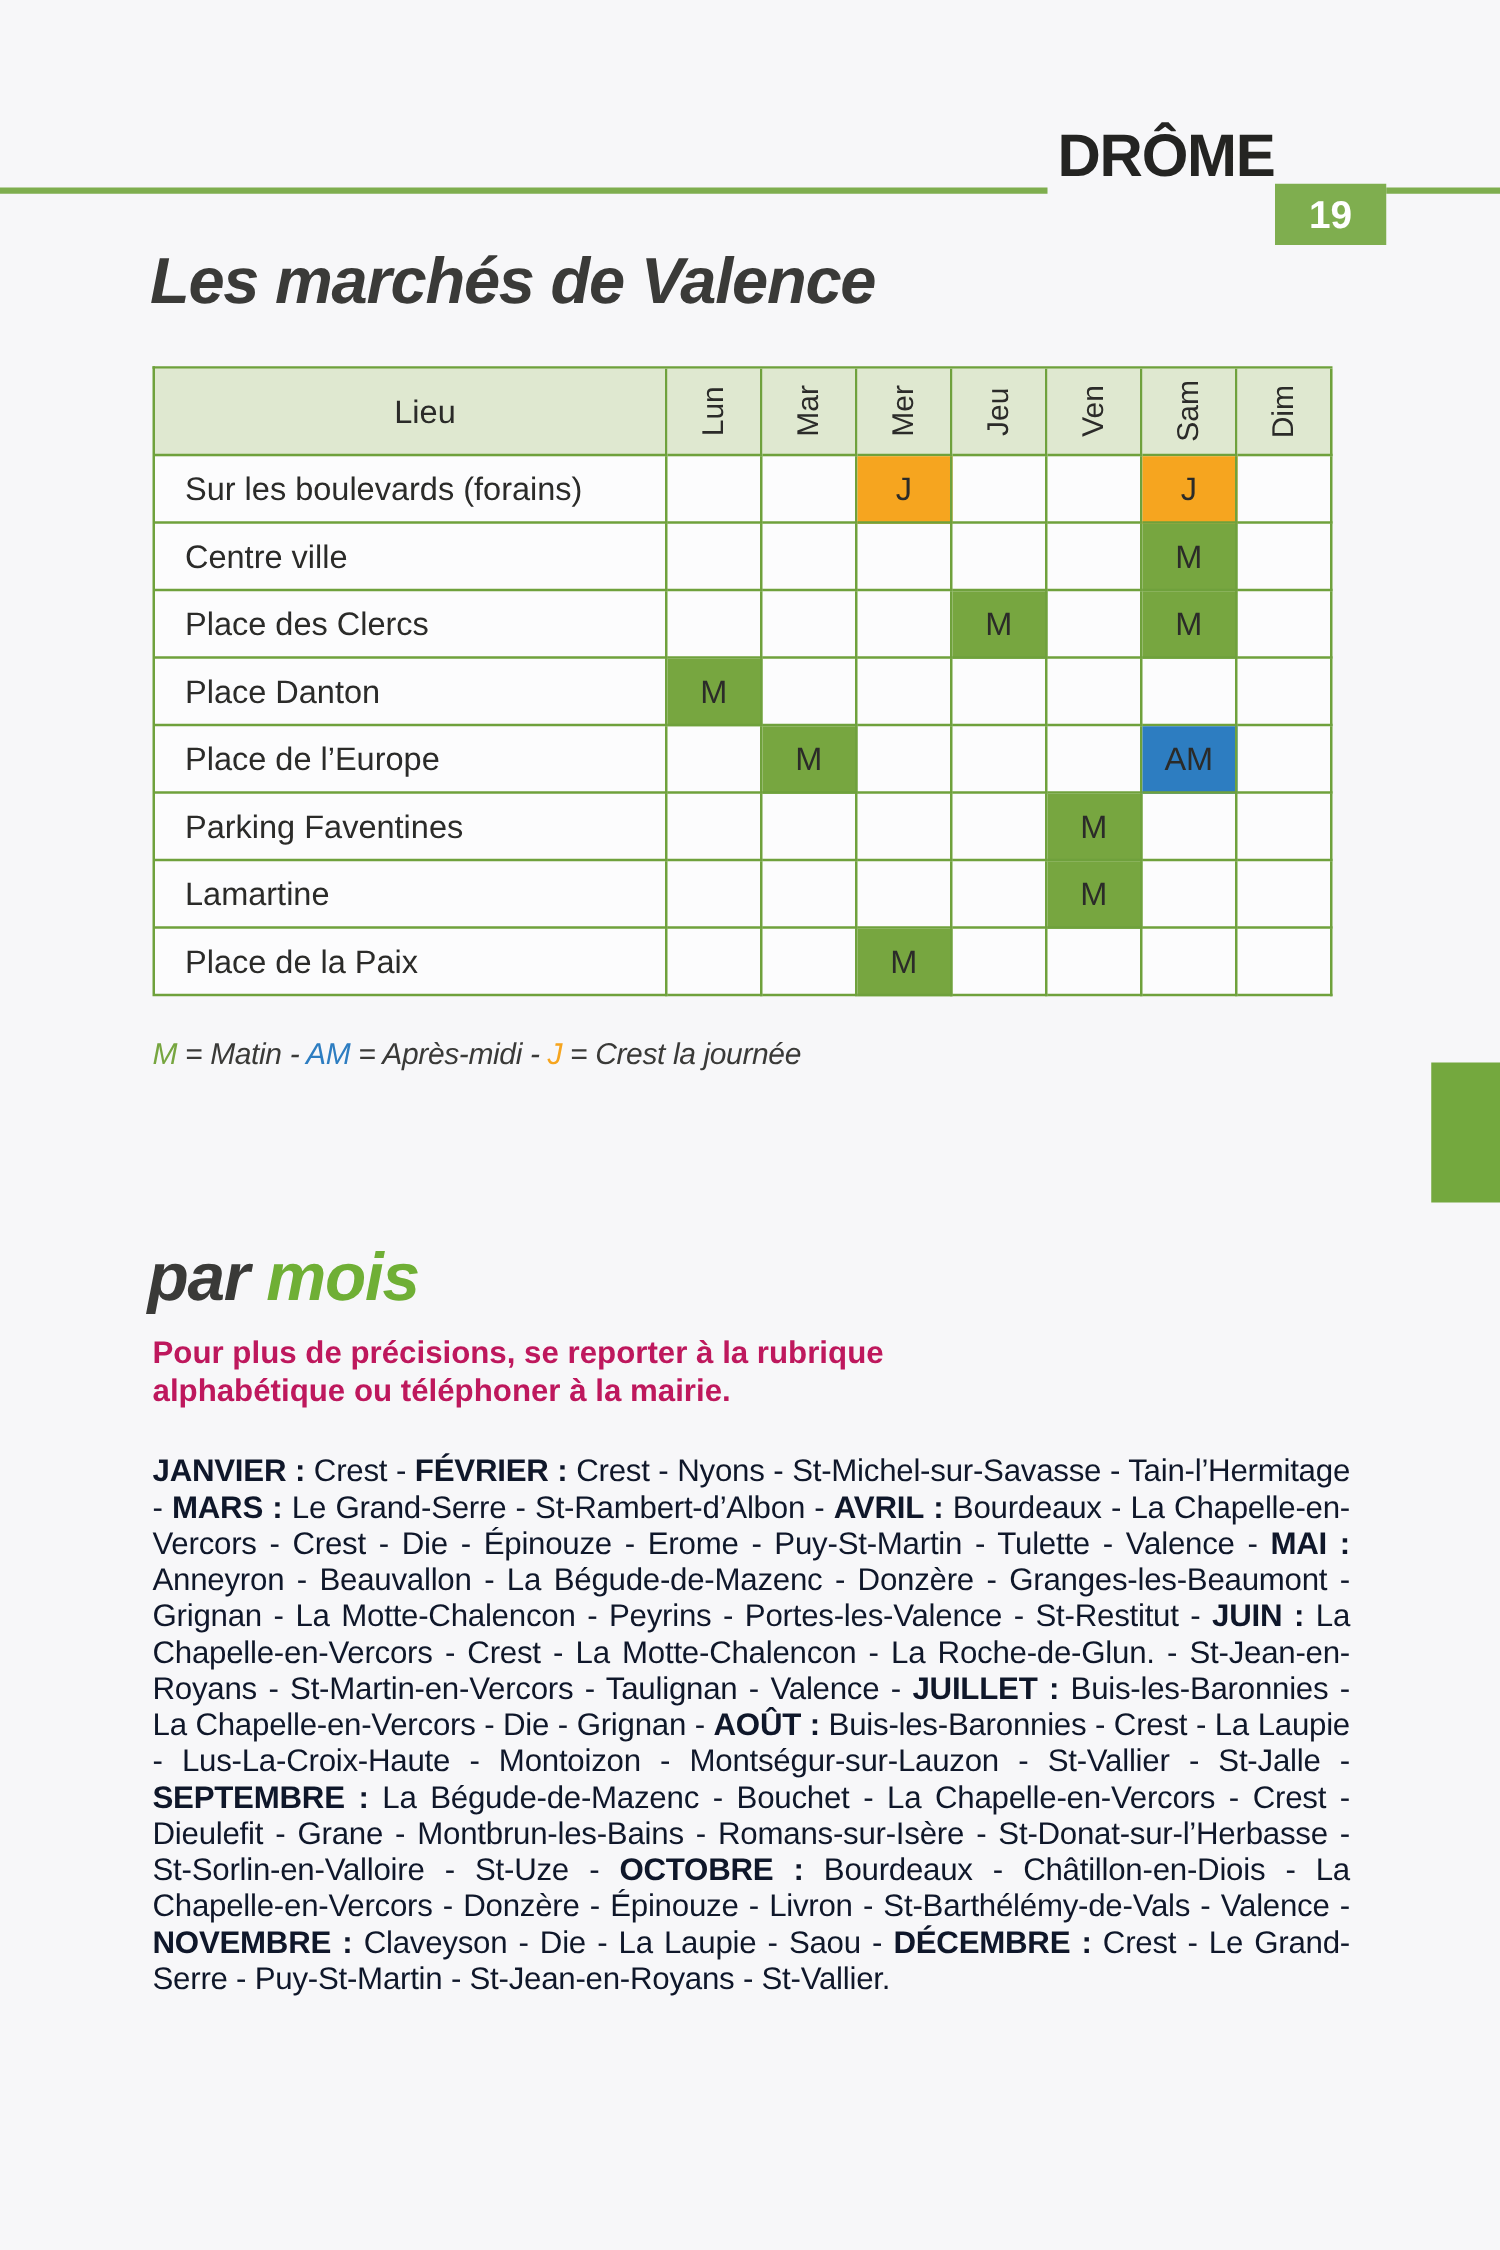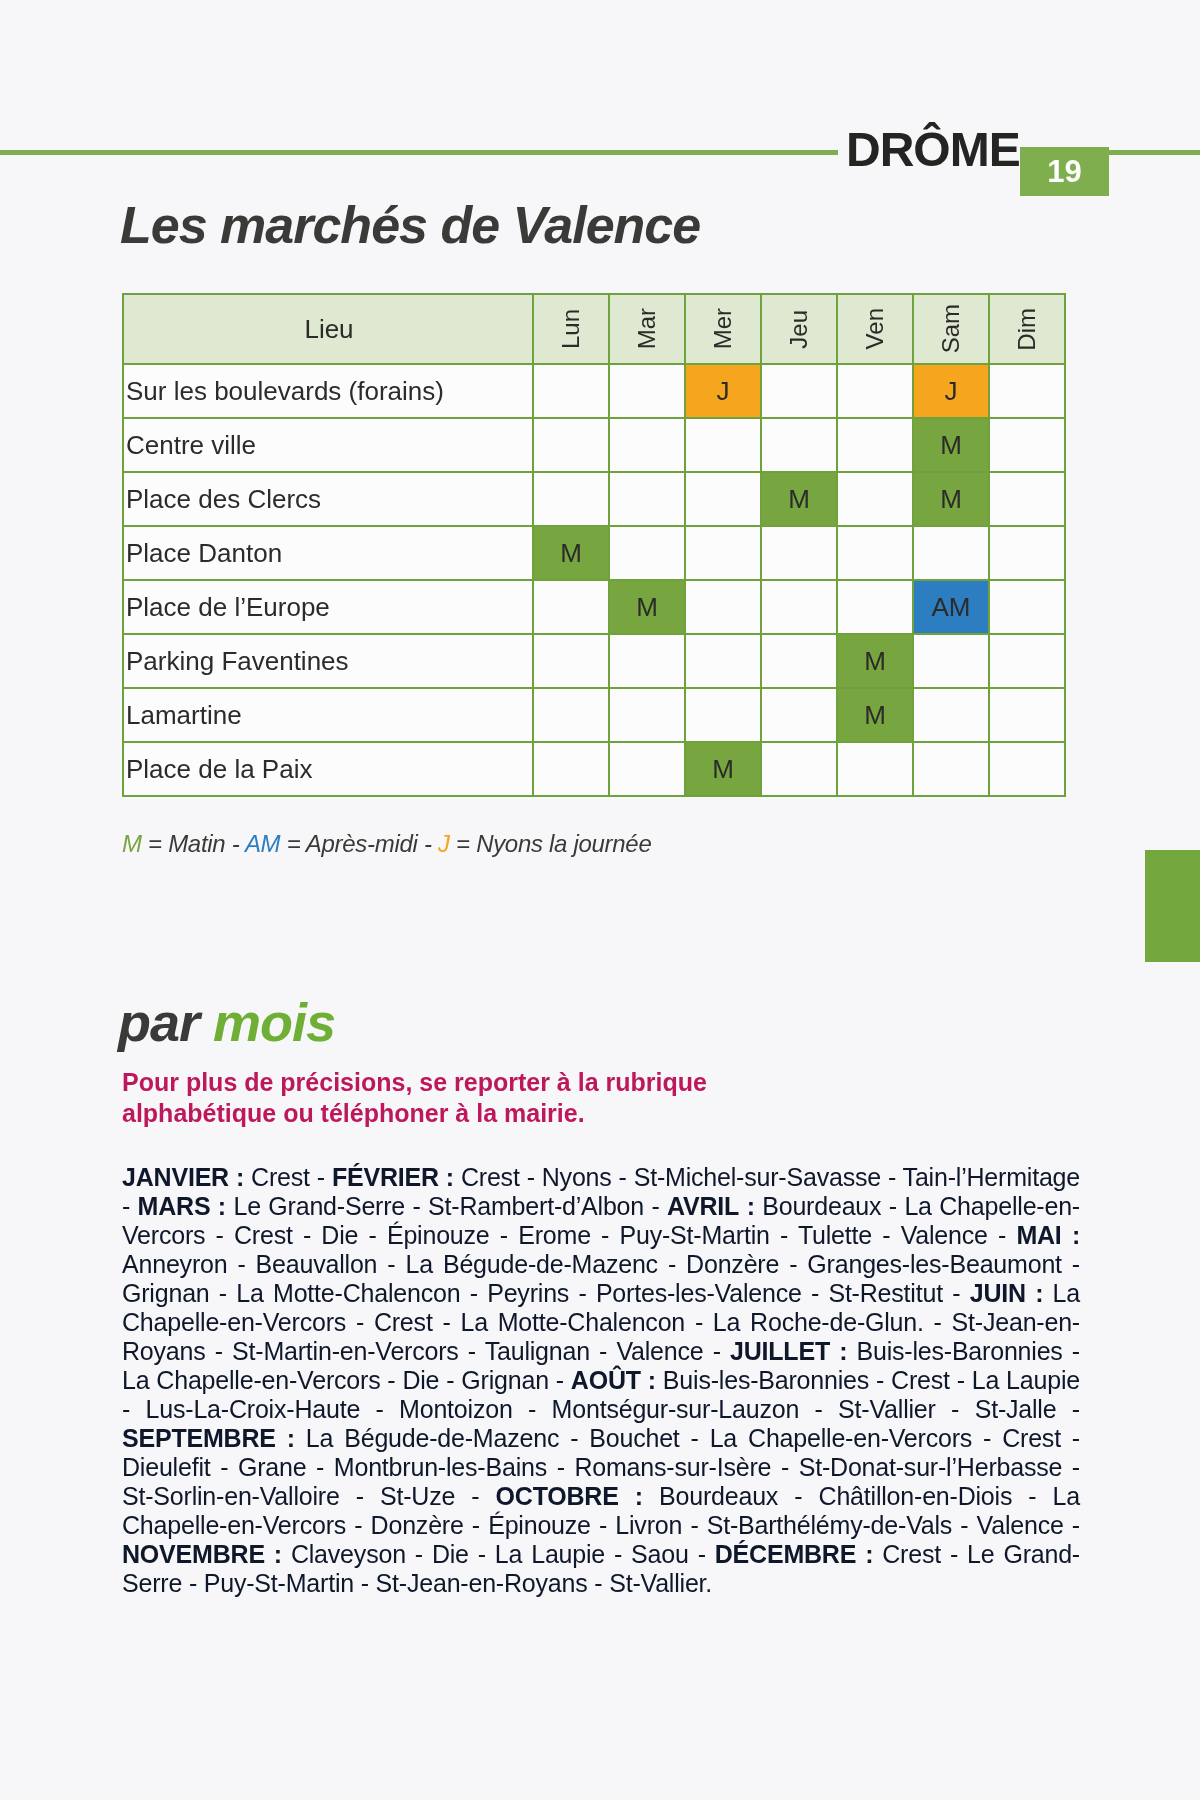--- a/index.html
+++ b/index.html
@@ -7,21 +7,21 @@
     width:1200px;height:1800px;position:relative;overflow:hidden;
     background:#f7f7f9;color:#1d1d1b;
     font-family:"Liberation Sans",sans-serif;
   }
   
   .hdr-line{position:absolute;top:150px;height:5px;background:#7fae4f}
   .hdr-line.left{left:0;width:838px}
   .hdr-line.right{left:1109px;right:0}
   .hdr-title{
     position:absolute;left:846px;top:102px;
-    font-size:48px;font-weight:bold;letter-spacing:-1px;color:#242422;line-height:48px;margin-top:24px;
+    font-size:48px;font-weight:bold;letter-spacing:-1px;color:#242422;line-height:48px;
   }
   .page-badge{
     position:absolute;left:1020px;top:103px;width:89px;height:49px;
     display:flex;align-items:center;justify-content:center;
     color:#ffffff;font-size:31px;font-weight:bold;margin-top:44px;
   }
   
   .title1{
     position:absolute;left:120px;top:160px;
     font-size:52px;font-style:italic;letter-spacing:-1px;color:#3a3a38;
@@ -32,21 +32,21 @@
     grid-template-rows:70px repeat(8,54px);
     border-top:2px solid #6fa13c;border-left:2px solid #6fa13c;
     background:#fcfcfd;
   }
   .cell{
     border-right:2px solid #6fa13c;border-bottom:2px solid #6fa13c;
     display:flex;align-items:center;justify-content:center;
     font-size:26px;color:#2b2b29;overflow:hidden;
   }
   .cell.th{background:#dfe8d0}
-  .cell.lieu{justify-content:flex-start;padding-left:2px}
+  .cell.lieu{justify-content:flex-start;padding-left:24px}
   .vert{
     writing-mode:vertical-rl;transform:rotate(180deg);
     font-size:24px;color:#2b2b29;
   }
   .legend{
     position:absolute;left:122px;top:806px;
     font-size:24px;font-style:italic;color:#3a3a38;letter-spacing:-0.3px;
   }
   
   .title2{
@@ -160,21 +160,21 @@
     <div class="cell lieu">Place de la Paix</div>
     <div class="cell day"></div>
     <div class="cell day"></div>
     <div class="cell day" style="background: rgb(119, 166, 64);">M</div>
     <div class="cell day"></div>
     <div class="cell day"></div>
     <div class="cell day"></div>
     <div class="cell day"></div>
   </div>
 
-<p class="legend"><span style="color: rgb(119, 166, 64);">M</span><span> = Matin - </span><span style="color: rgb(45, 125, 193);">AM</span><span> = Après-midi - </span><span style="color: rgb(246, 165, 31);">J</span><span> = Nyons la journée</span></p>
+<p class="legend"><span style="color: rgb(119, 166, 64);">M</span><span> = Matin - </span><span style="color: rgb(45, 125, 193);">AM</span><span> = Après-midi - </span><span style="color: rgb(246, 165, 31);">J</span><span> = Crest la journée</span></p>
 
 <h1 class="title2">
   <br>
   <span>par</span>
   <span class="accent" style="color: rgb(111, 175, 53);">mois</span>
 </h1>
 
 <p class="intro">Pour plus de précisions, se reporter à la rubrique alphabétique ou téléphoner à la mairie.</p>
 
 <p class="months"><b>JANVIER&nbsp;:</b><span> Crest - </span><b>FÉVRIER&nbsp;:</b><span> Crest - Nyons - St-Michel-sur-Savasse - Tain-l’Hermitage - </span><b>MARS&nbsp;:</b><span> Le Grand-Serre - St-Rambert-d’Albon - </span><b>AVRIL&nbsp;:</b><span> Bourdeaux - La Chapelle-en-Vercors - Crest - Die - Épinouze - Erome - Puy-St-Martin - Tulette - Valence - </span><b>MAI&nbsp;:</b><span> Anneyron - Beauvallon - La Bégude-de-Mazenc - Donzère - Granges-les-Beaumont - Grignan - La Motte-Chalencon - Peyrins - Portes-les-Valence - St-Restitut - </span><b>JUIN&nbsp;:</b><span> La Chapelle-en-Vercors - Crest - La Motte-Chalencon - La Roche-de-Glun. - St-Jean-en-Royans - St-Martin-en-Vercors - Taulignan - Valence - </span><b>JUILLET&nbsp;:</b><span> Buis-les-Baronnies - La Chapelle-en-Vercors - Die - Grignan - </span><b>AOÛT&nbsp;:</b><span> Buis-les-Baronnies - Crest - La Laupie - Lus-La-Croix-Haute - Montoizon - Montségur-sur-Lauzon - St-Vallier - St-Jalle - </span><b>SEPTEMBRE&nbsp;:</b><span> La Bégude-de-Mazenc - Bouchet - La Chapelle-en-Vercors - Crest - Dieulefit - Grane - Montbrun-les-Bains - Romans-sur-Isère - St-Donat-sur-l’Herbasse - St-Sorlin-en-Valloire - St-Uze - </span><b>OCTOBRE&nbsp;:</b><span> Bourdeaux - Châtillon-en-Diois - La Chapelle-en-Vercors - Donzère - Épinouze - Livron - St-Barthélémy-de-Vals - Valence - </span><b>NOVEMBRE&nbsp;:</b><span> Claveyson - Die - La Laupie - Saou - </span><b>DÉCEMBRE&nbsp;:</b><span> Crest - Le Grand-Serre - Puy-St-Martin - St-Jean-en-Royans - St-Vallier.</span></p>

